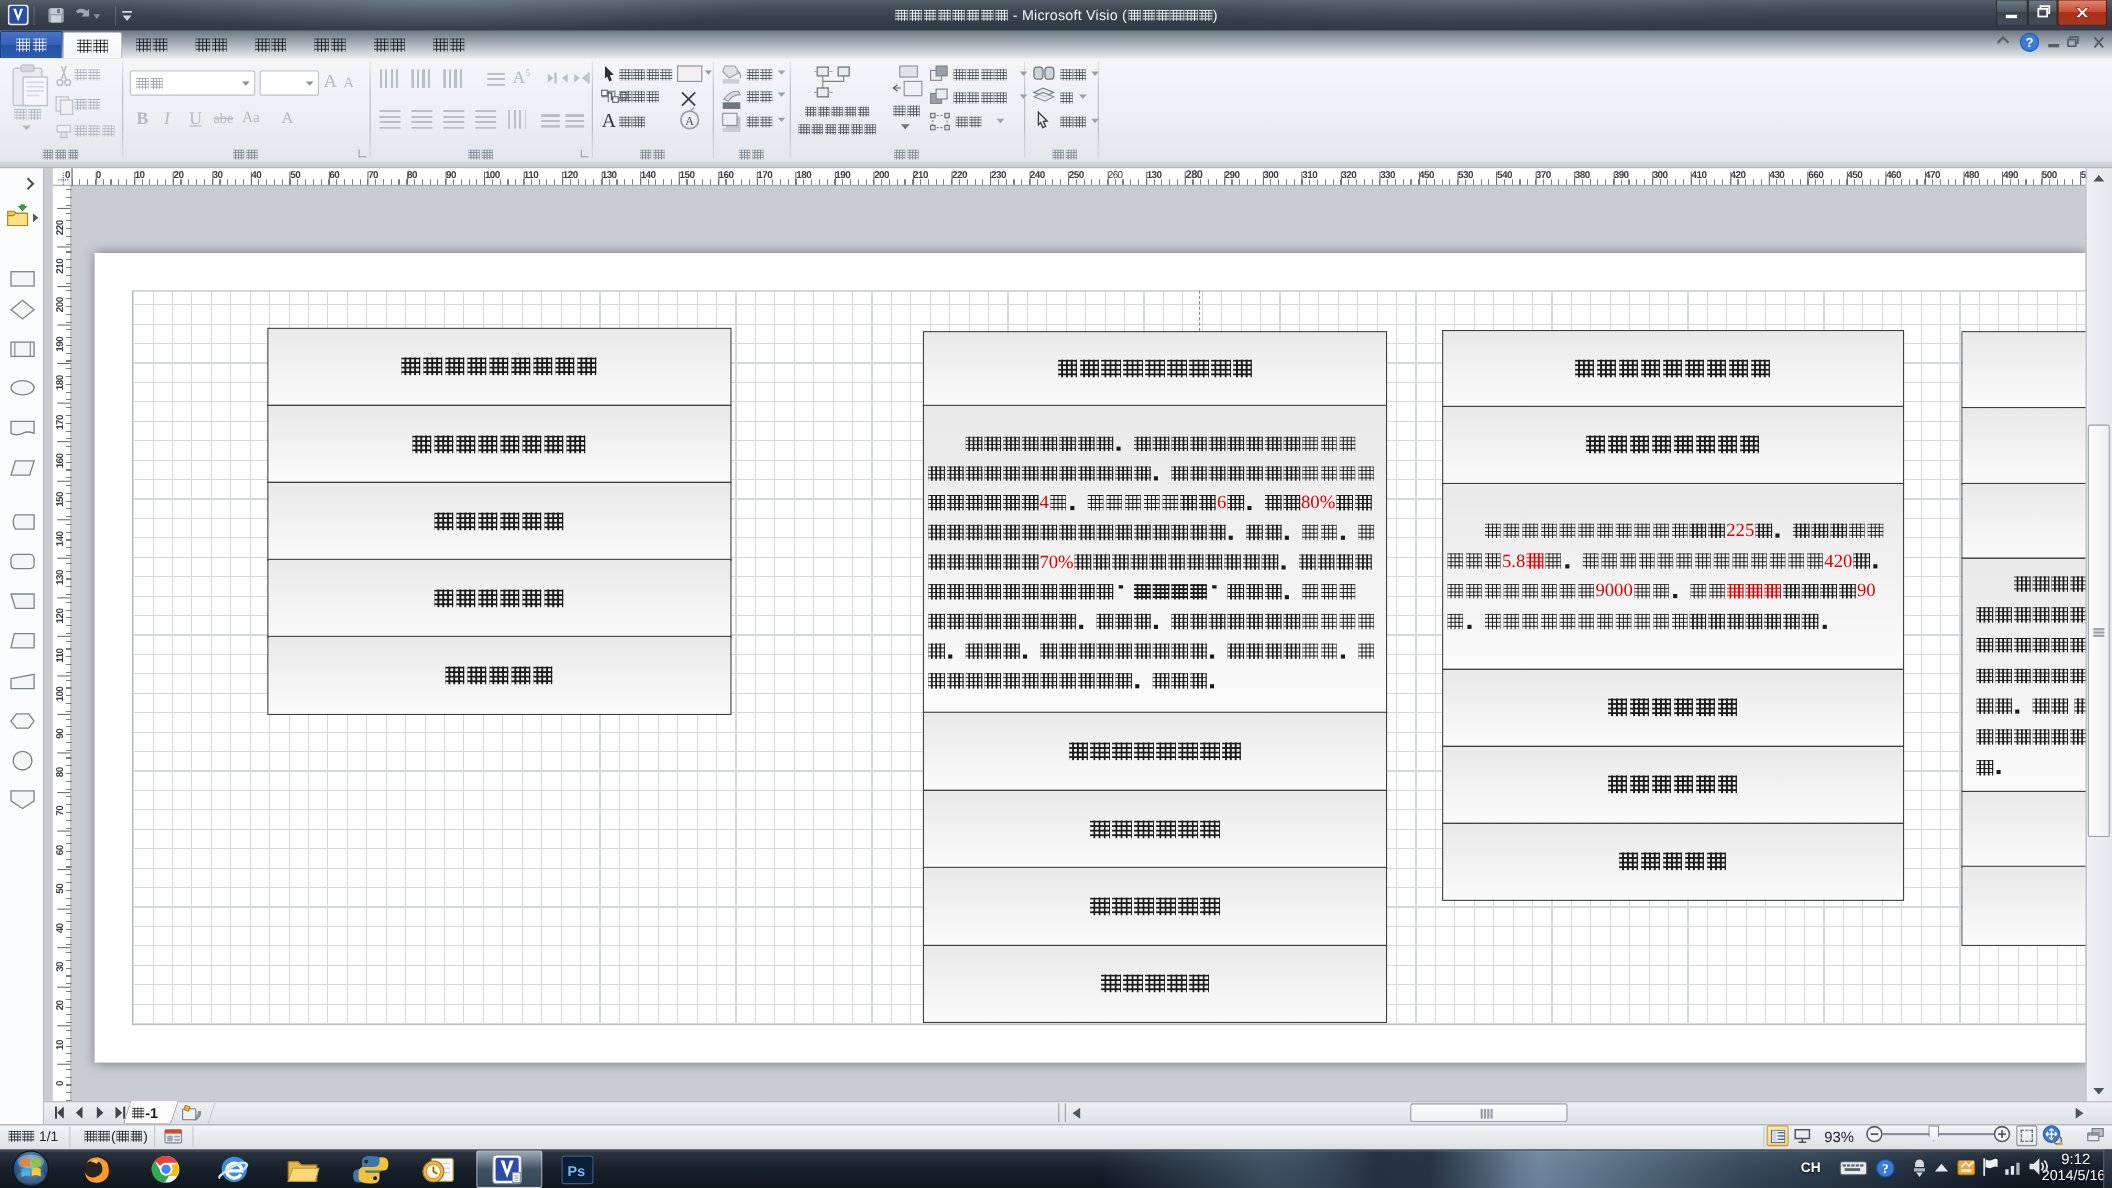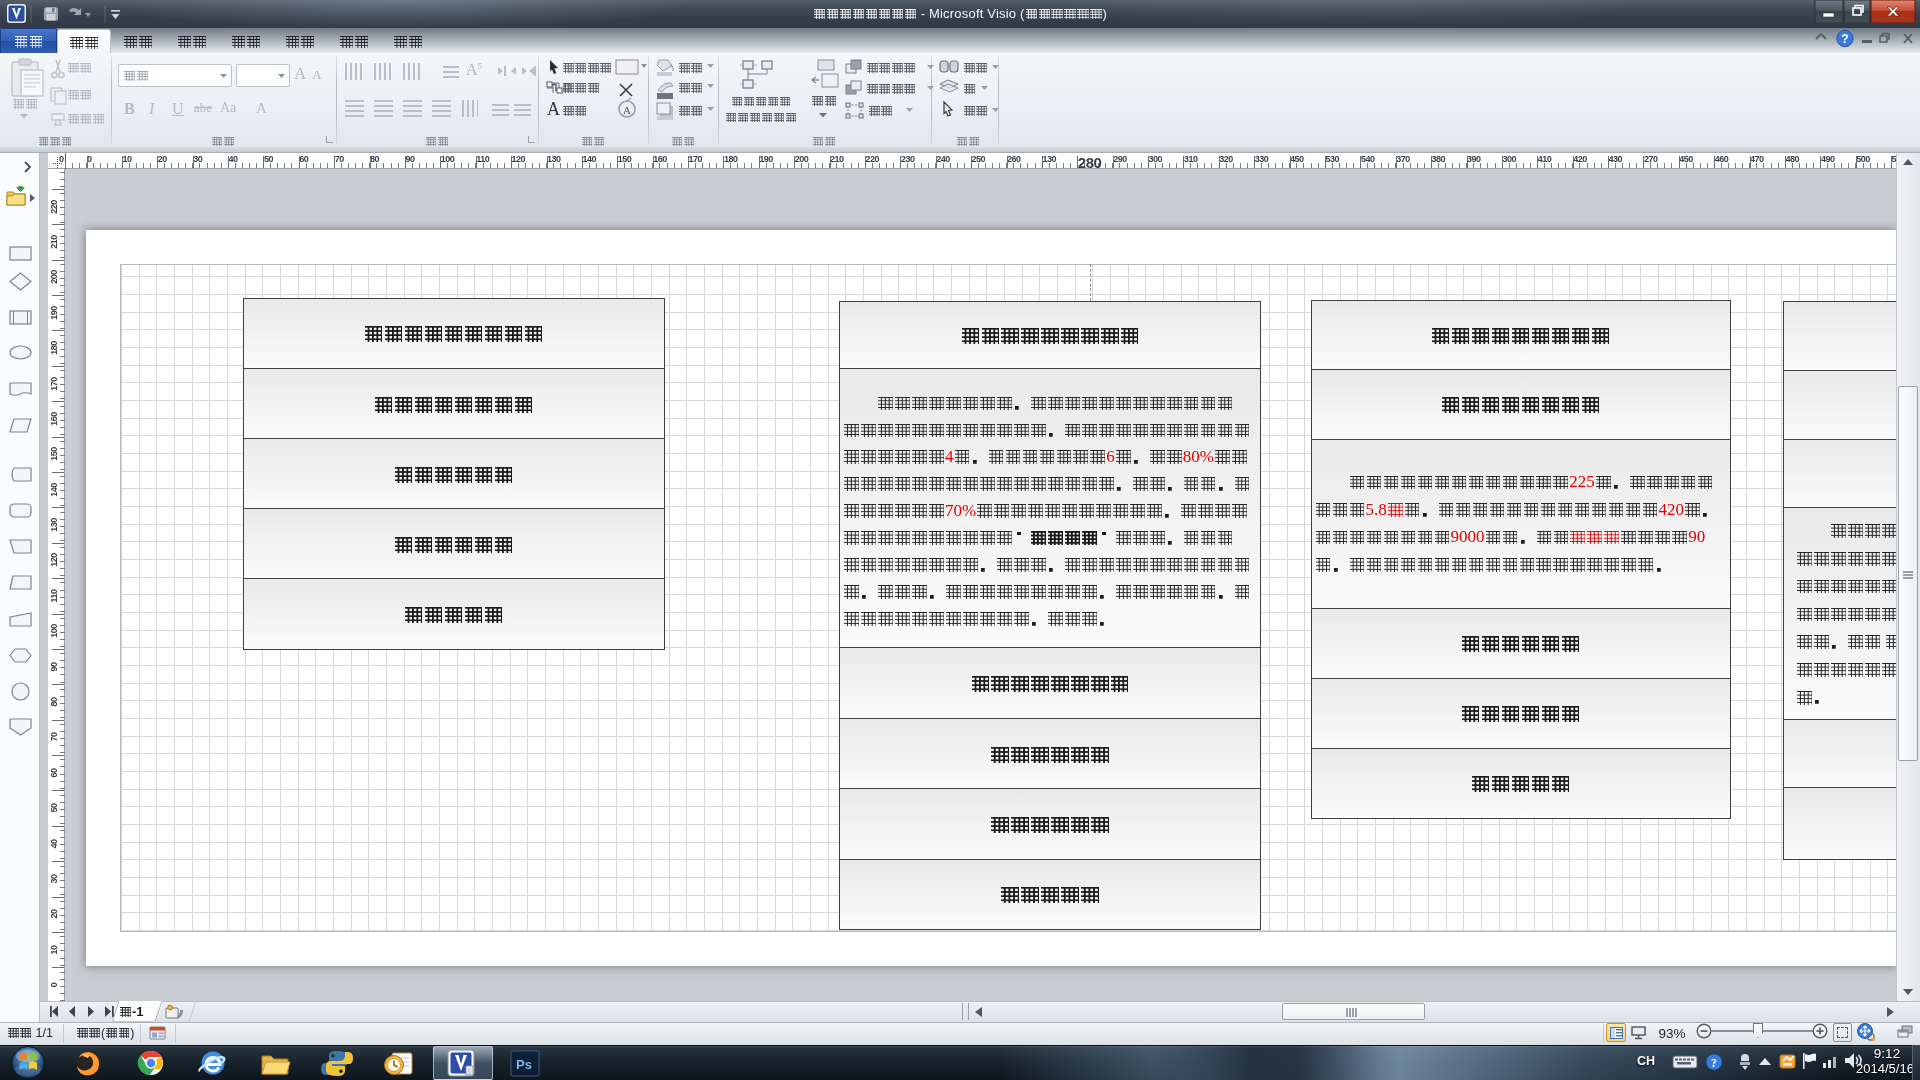--- a/index.html
+++ b/index.html
@@ -403,25 +403,25 @@
     <div class="ab" style="left:830.1px;top:153.5px;font-size:9px;color:#3c4046;font-weight:bold;letter-spacing:-.5px">210</div>
     <div class="ab" style="left:829.6px;top:156px;width:1px;height:12px;background:#6a6f76"></div>
     <div class="ab" style="left:865.5px;top:153.5px;font-size:9px;color:#3c4046;font-weight:bold;letter-spacing:-.5px">220</div>
     <div class="ab" style="left:865.0px;top:156px;width:1px;height:12px;background:#6a6f76"></div>
     <div class="ab" style="left:900.9px;top:153.5px;font-size:9px;color:#3c4046;font-weight:bold;letter-spacing:-.5px">230</div>
     <div class="ab" style="left:900.4px;top:156px;width:1px;height:12px;background:#6a6f76"></div>
     <div class="ab" style="left:936.2px;top:153.5px;font-size:9px;color:#3c4046;font-weight:bold;letter-spacing:-.5px">240</div>
     <div class="ab" style="left:935.7px;top:156px;width:1px;height:12px;background:#6a6f76"></div>
     <div class="ab" style="left:971.6px;top:153.5px;font-size:9px;color:#3c4046;font-weight:bold;letter-spacing:-.5px">250</div>
     <div class="ab" style="left:971.1px;top:156px;width:1px;height:12px;background:#6a6f76"></div>
-    <div class="ab" style="left:1007.0px;top:153.5px;font-size:9px;color:#3c4046;font-weight:bold;letter-spacing:-.5px">260</div>
+    <div class="ab" style="left:1007.0px;top:153.5px;font-size:9px;color:#3c4046;font-weight:normal;letter-spacing:-.5px">260</div>
     <div class="ab" style="left:1006.5px;top:156px;width:1px;height:12px;background:#6a6f76"></div>
     <div class="ab" style="left:1042.4px;top:153.5px;font-size:9px;color:#3c4046;font-weight:bold;letter-spacing:-.5px">130</div>
     <div class="ab" style="left:1041.9px;top:156px;width:1px;height:12px;background:#6a6f76"></div>
-    <div class="ab" style="left:1077.8px;top:153.5px;font-size:15px;color:#3c4046;font-weight:bold;letter-spacing:-.5px">280</div>
+    <div class="ab" style="left:1077.8px;top:153.5px;font-size:10px;color:#3c4046;font-weight:bold;letter-spacing:-.5px">280</div>
     <div class="ab" style="left:1077.3px;top:156px;width:1px;height:12px;background:#6a6f76"></div>
     <div class="ab" style="left:1113.2px;top:153.5px;font-size:9px;color:#3c4046;font-weight:bold;letter-spacing:-.5px">290</div>
     <div class="ab" style="left:1112.7px;top:156px;width:1px;height:12px;background:#6a6f76"></div>
     <div class="ab" style="left:1148.5px;top:153.5px;font-size:9px;color:#3c4046;font-weight:bold;letter-spacing:-.5px">300</div>
     <div class="ab" style="left:1148.0px;top:156px;width:1px;height:12px;background:#6a6f76"></div>
     <div class="ab" style="left:1183.9px;top:153.5px;font-size:9px;color:#3c4046;font-weight:bold;letter-spacing:-.5px">310</div>
     <div class="ab" style="left:1183.4px;top:156px;width:1px;height:12px;background:#6a6f76"></div>
     <div class="ab" style="left:1219.3px;top:153.5px;font-size:9px;color:#3c4046;font-weight:bold;letter-spacing:-.5px">320</div>
     <div class="ab" style="left:1218.8px;top:156px;width:1px;height:12px;background:#6a6f76"></div>
     <div class="ab" style="left:1254.7px;top:153.5px;font-size:9px;color:#3c4046;font-weight:bold;letter-spacing:-.5px">330</div>
@@ -439,21 +439,21 @@
     <div class="ab" style="left:1467.0px;top:153.5px;font-size:9px;color:#3c4046;font-weight:bold;letter-spacing:-.5px">390</div>
     <div class="ab" style="left:1466.5px;top:156px;width:1px;height:12px;background:#6a6f76"></div>
     <div class="ab" style="left:1502.4px;top:153.5px;font-size:9px;color:#3c4046;font-weight:bold;letter-spacing:-.5px">300</div>
     <div class="ab" style="left:1501.9px;top:156px;width:1px;height:12px;background:#6a6f76"></div>
     <div class="ab" style="left:1537.8px;top:153.5px;font-size:9px;color:#3c4046;font-weight:bold;letter-spacing:-.5px">410</div>
     <div class="ab" style="left:1537.3px;top:156px;width:1px;height:12px;background:#6a6f76"></div>
     <div class="ab" style="left:1573.2px;top:153.5px;font-size:9px;color:#3c4046;font-weight:bold;letter-spacing:-.5px">420</div>
     <div class="ab" style="left:1572.7px;top:156px;width:1px;height:12px;background:#6a6f76"></div>
     <div class="ab" style="left:1608.6px;top:153.5px;font-size:9px;color:#3c4046;font-weight:bold;letter-spacing:-.5px">430</div>
     <div class="ab" style="left:1608.1px;top:156px;width:1px;height:12px;background:#6a6f76"></div>
-    <div class="ab" style="left:1643.9px;top:153.5px;font-size:9px;color:#3c4046;font-weight:bold;letter-spacing:-.5px">270</div>
+    <div class="ab" style="left:1643.9px;top:153.5px;font-size:9px;color:#3c4046;font-weight:bold;letter-spacing:-.5px">660</div>
     <div class="ab" style="left:1643.4px;top:156px;width:1px;height:12px;background:#6a6f76"></div>
     <div class="ab" style="left:1679.3px;top:153.5px;font-size:9px;color:#3c4046;font-weight:bold;letter-spacing:-.5px">450</div>
     <div class="ab" style="left:1678.8px;top:156px;width:1px;height:12px;background:#6a6f76"></div>
     <div class="ab" style="left:1714.7px;top:153.5px;font-size:9px;color:#3c4046;font-weight:bold;letter-spacing:-.5px">460</div>
     <div class="ab" style="left:1714.2px;top:156px;width:1px;height:12px;background:#6a6f76"></div>
     <div class="ab" style="left:1750.1px;top:153.5px;font-size:9px;color:#3c4046;font-weight:bold;letter-spacing:-.5px">470</div>
     <div class="ab" style="left:1749.6px;top:156px;width:1px;height:12px;background:#6a6f76"></div>
     <div class="ab" style="left:1785.5px;top:153.5px;font-size:9px;color:#3c4046;font-weight:bold;letter-spacing:-.5px">480</div>
     <div class="ab" style="left:1785.0px;top:156px;width:1px;height:12px;background:#6a6f76"></div>
     <div class="ab" style="left:1820.9px;top:153.5px;font-size:9px;color:#3c4046;font-weight:bold;letter-spacing:-.5px">490</div>

